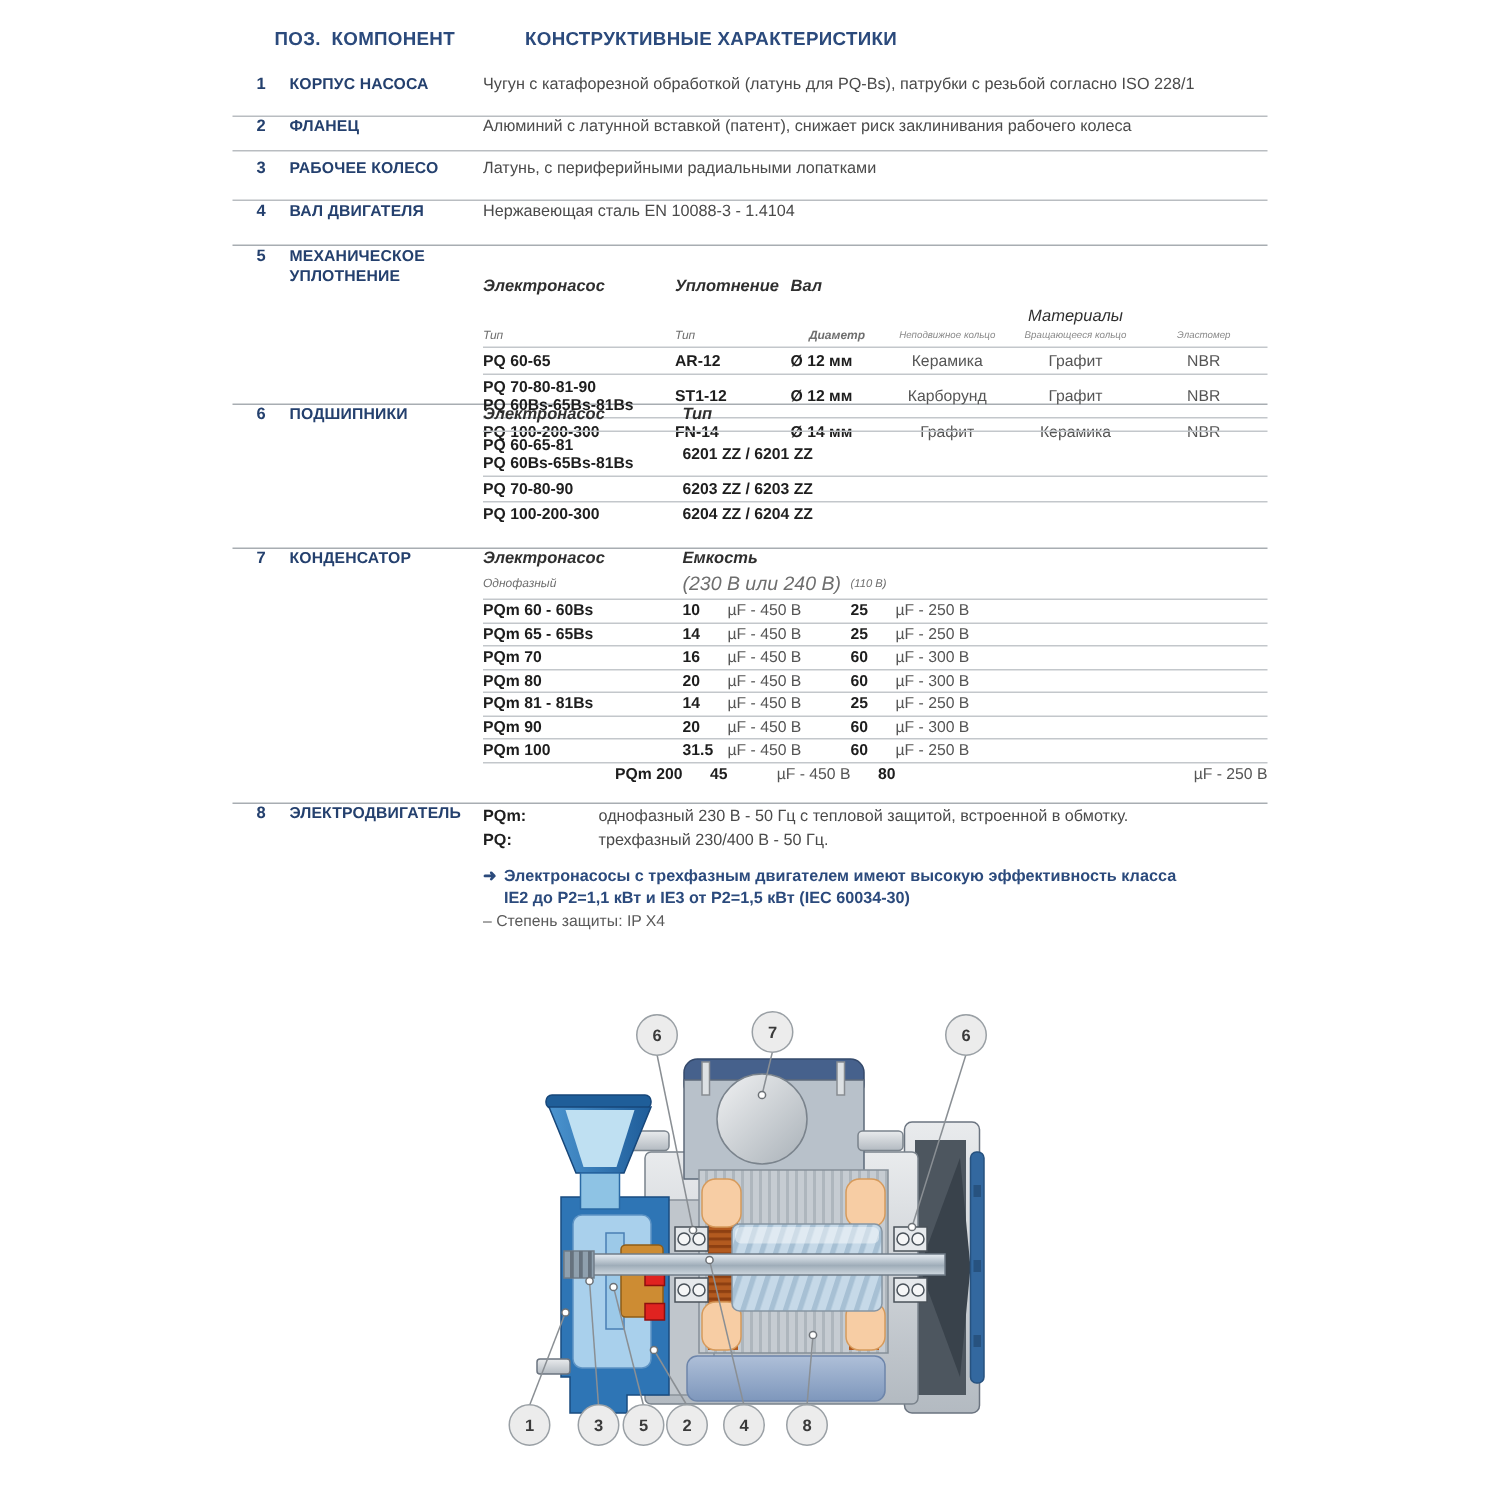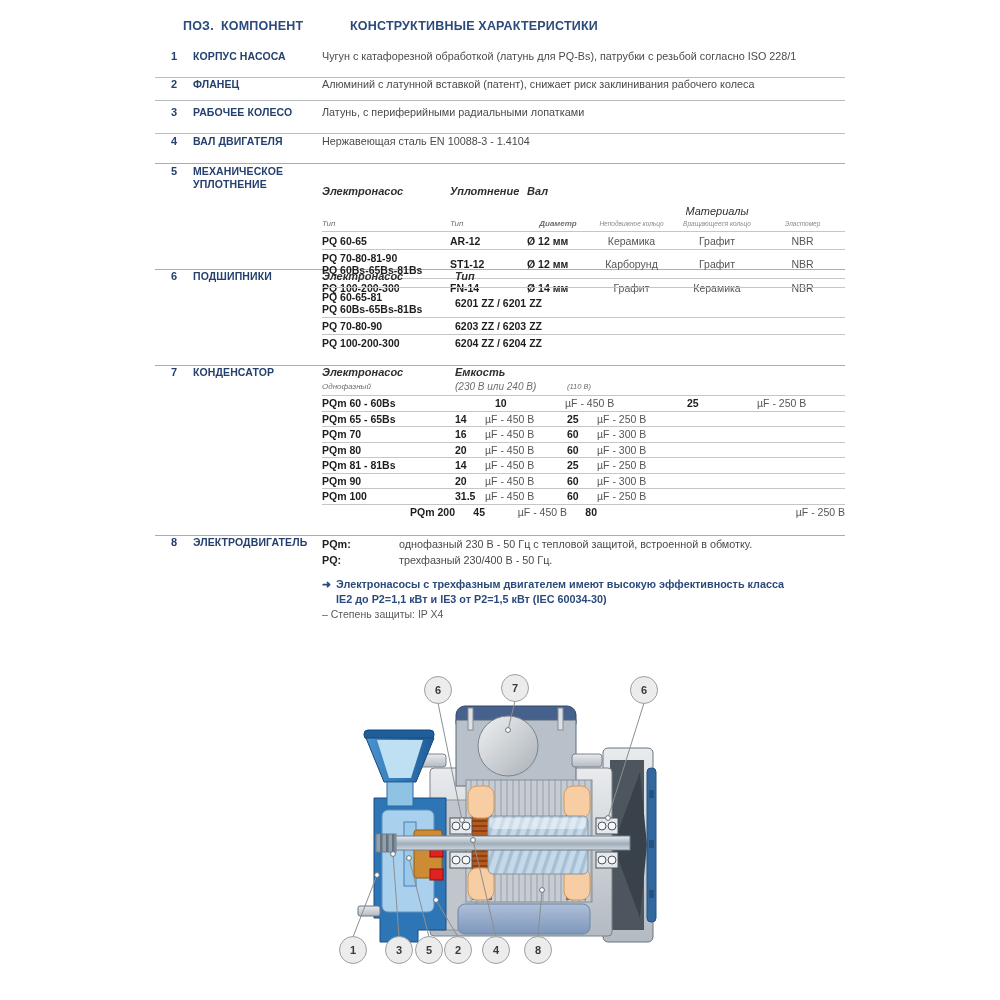--- a/index.html
+++ b/index.html
@@ -136,25 +136,25 @@
 <div class="content-row secline" style="top:358px;height:169px;align-items:start;padding-top:8px;">
   <span class="posnum">7</span>
   <span class="compname">КОНДЕНСАТОР</span>
   <div>
     <div class="g5">
       <span class="tbl-head">Электронасос</span>
       <span class="tbl-head" style="grid-column:2/4;">Емкость</span>
     </div>
     <div class="g5 thin" style="padding:3px 0 3px 0;">
       <span class="tbl-sub">Однофазный</span>
-      <span class="tbl-sub" style="grid-column:2/4;font-size:10px;">(230 В или 240 В)</span>
+      <span class="tbl-sub" style="grid-column:2/4;font-size:13px;">(230 В или 240 В)</span>
       <span class="tbl-sub" style="font-size:7.5px;grid-column:4/6;">(110 В)</span>
     </div>
     <div id="cap-rows">
-        <div class="g5 thin" style="height: 14.5px; gap: 40px;">
+        <div class="g5 thin" style="height: 14.5px;">
           <span class="tbl-bold">PQm 60 - 60Bs</span>
           <span class="tbl-bold">10</span>
           <span class="tbl-reg">µF - 450 В</span>
           <span class="tbl-bold">25</span>
           <span class="tbl-reg">µF - 250 В</span>
         </div>
         <div class="g5 thin" style="height: 14.5px;">
           <span class="tbl-bold">PQm 65 - 65Bs</span>
           <span class="tbl-bold">14</span>
           <span class="tbl-reg">µF - 450 В</span>

